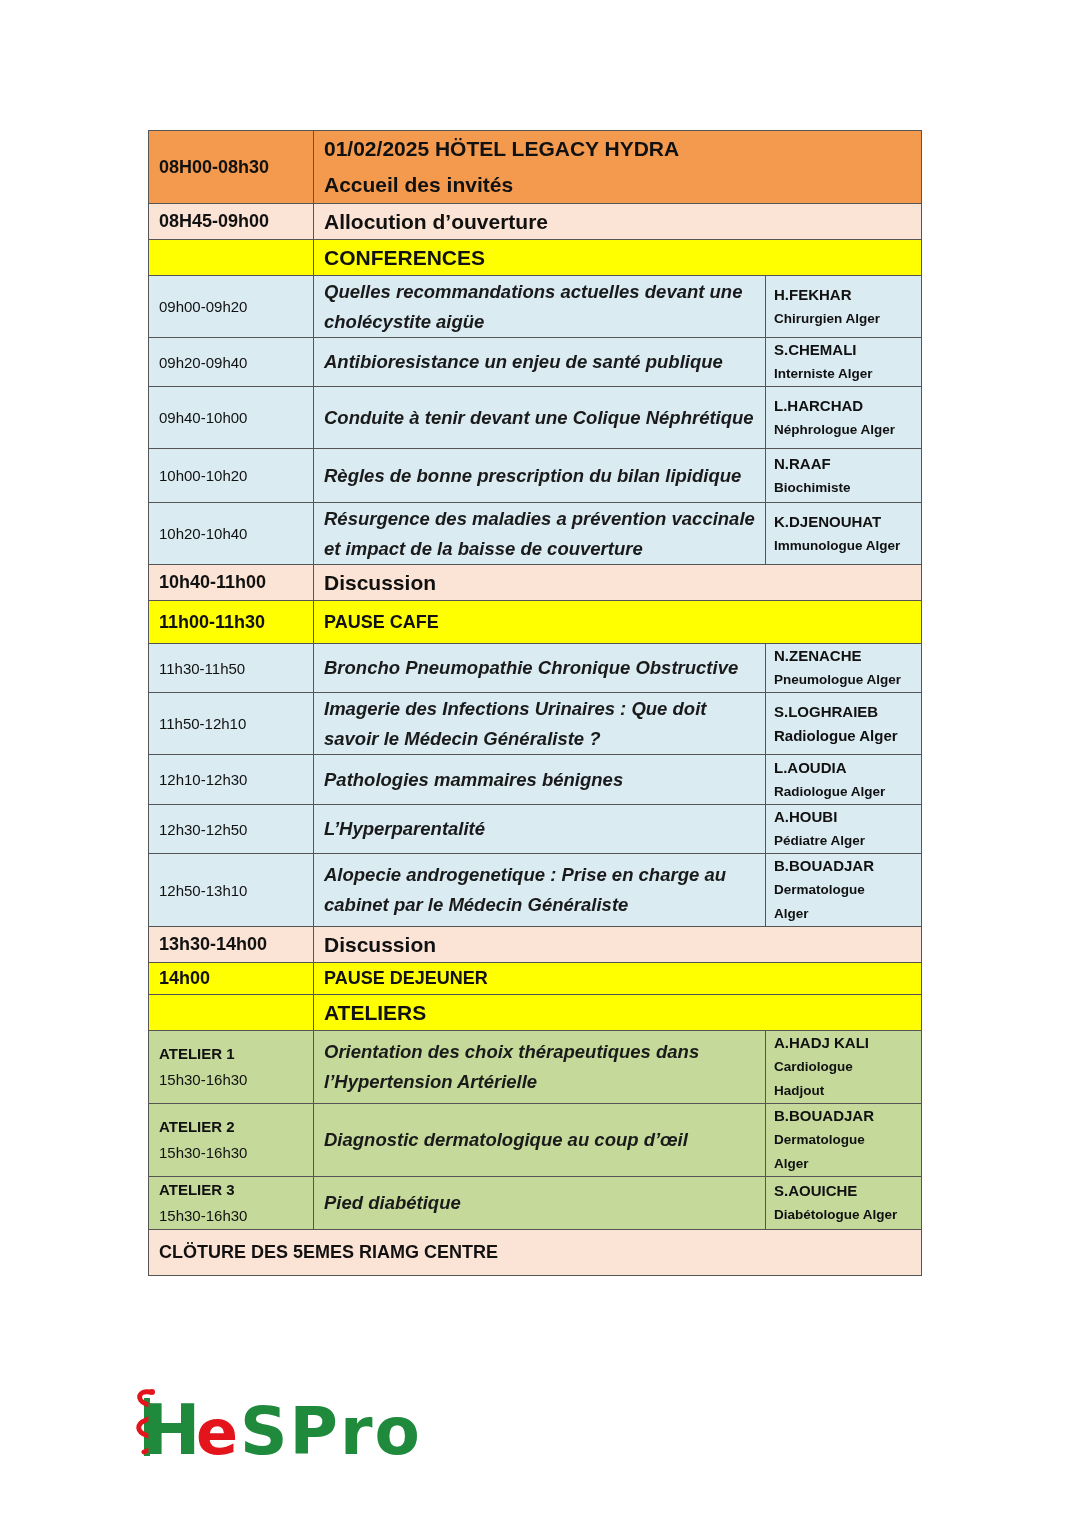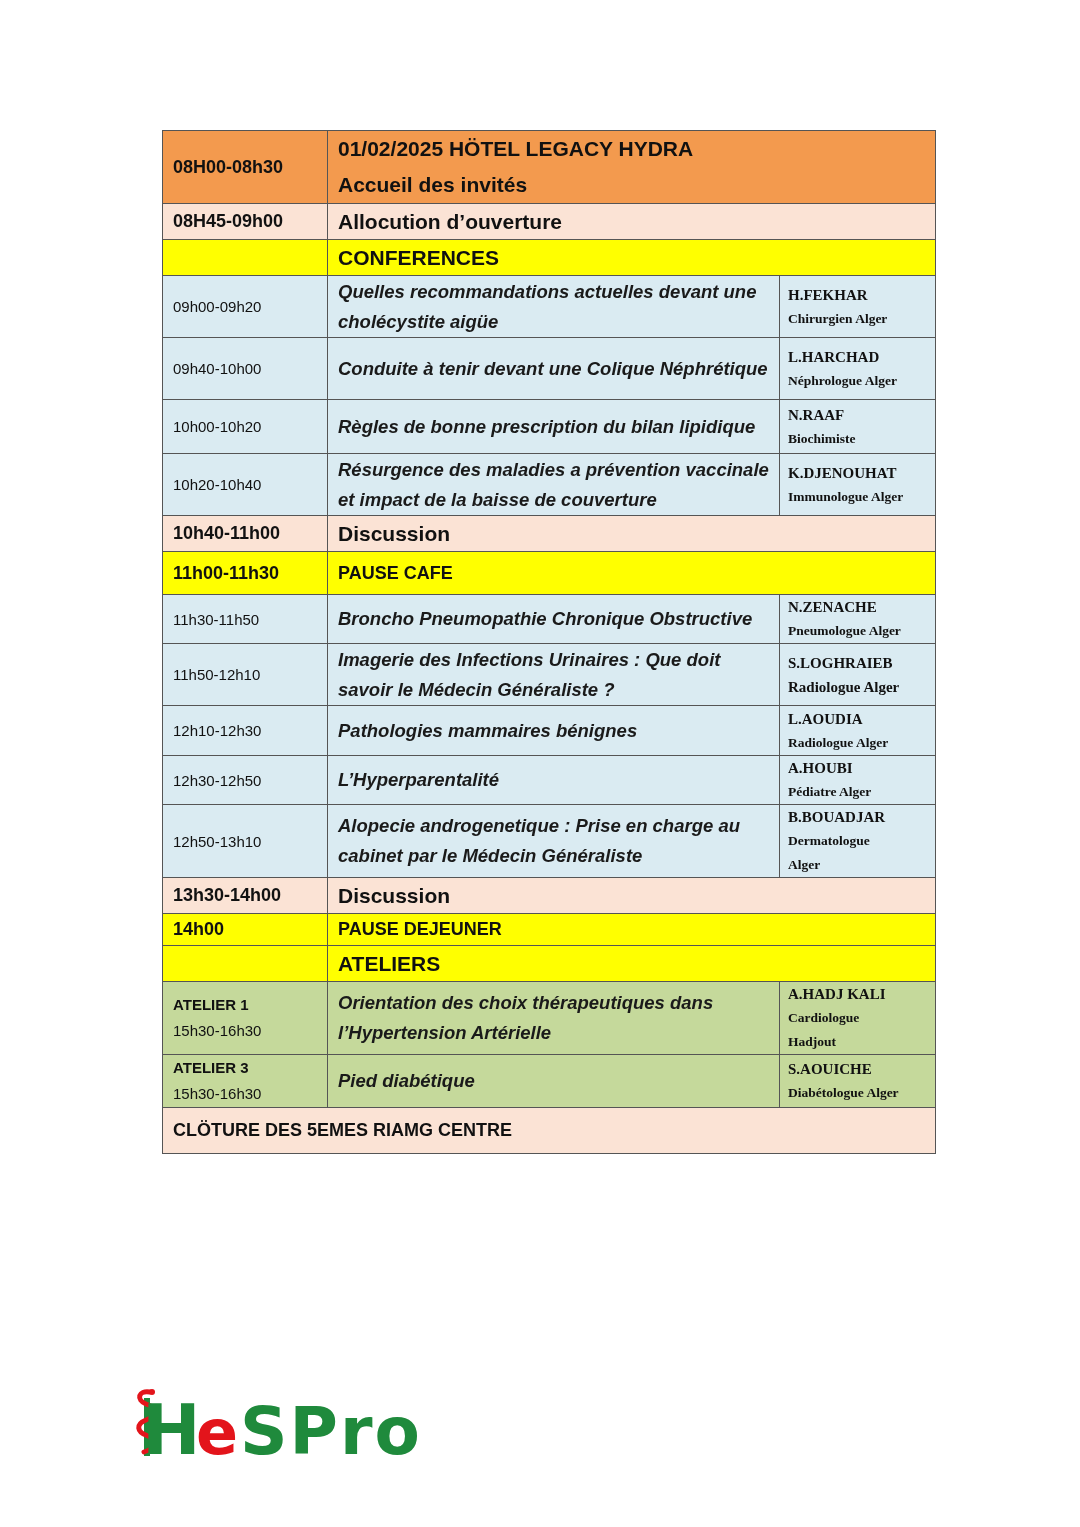--- a/index.html
+++ b/index.html
@@ -1,36 +1,36 @@
 <!DOCTYPE html>
 <html><head>
   <meta charset="utf-8">
   <style>
     html, body { margin: 0; padding: 0; background: #ffffff; }
     body { width: 1080px; height: 1527px; position: relative; overflow: hidden;
       font-family: "Liberation Sans", "DejaVu Sans", sans-serif; color: #111; }
     table.prog {
-      position: absolute; left: 162px; top: 130px; width: 773px;
+      position: absolute; left: 148px; top: 130px; width: 773px;
       border-collapse: collapse; table-layout: fixed;
     }
     table.prog td { border: 1.5px solid #555; padding: 0 10px; vertical-align: middle; }
     col.c1 { width: 165px; }
     col.c2 { width: 452px; }
     col.c3 { width: 156px; }
     .orange { background: #f39a4e; }
     .peach { background: #fbe3d5; }
     .yellow { background: #ffff00; margin-left: 36px; }
     .blue { background: #daebf2; }
     .green { background: #c5d99b; margin-left: 8px; }
     .time-bold { font-weight: bold; font-size: 18px; }
     .time { font-size: 15px; }
     .center-title { text-align: left; font-weight: bold; font-size: 21px; }
     .center-mid { text-align: left; font-weight: bold; font-size: 18px; }
     .topic { font-style: italic; font-weight: bold; font-size: 18.5px; line-height: 30px; color: #1a1a1a; }
-    .speaker { padding: 0 8px !important; line-height: 24px; font-family: Liberation Serif, serif; }
+    .speaker { padding: 0 8px !important; line-height: 24px; }
     .sp-name { font-weight: bold; font-size: 15px; display: block; }
     .sp-role { font-weight: bold; font-size: 13.5px; display: block; }
     .atelier-label { font-weight: bold; font-size: 15px; display: block; line-height: 26px; }
     .atelier-time { font-size: 15px; display: block; line-height: 26px; }
     .logo { position: absolute; left: 134px; top: 1386px; width: 330px; height: 75px; }
   </style>
 </head>
 <body>
 
 <table class="prog">
@@ -57,20 +57,28 @@
     </tr>
 
     <tr class="blue" style="height:62px">
       <td class="time">09h00-09h20</td>
       <td class="topic">Quelles recommandations actuelles devant une cholécystite aigüe</td>
       <td class="speaker">
         <span class="sp-name">H.FEKHAR</span>
         <span class="sp-role">Chirurgien Alger</span>
       </td>
     </tr>
+    <tr class="blue" style="height:49px">
+      <td class="time">09h20-09h40</td>
+      <td class="topic">Antibioresistance un enjeu de santé publique</td>
+      <td class="speaker">
+        <span class="sp-name">S.CHEMALI</span>
+        <span class="sp-role">Interniste Alger</span>
+      </td>
+    </tr>
     <tr class="blue" style="height:62px">
       <td class="time">09h40-10h00</td>
       <td class="topic">Conduite à tenir devant une Colique Néphrétique</td>
       <td class="speaker">
         <span class="sp-name">L.HARCHAD</span>
         <span class="sp-role">Néphrologue Alger</span>
       </td>
     </tr>
     <tr class="blue" style="height:54px">
       <td class="time">10h00-10h20</td>
@@ -154,20 +162,31 @@
 
     <tr class="green" style="height:72px">
       <td>
         <span class="atelier-label">ATELIER 1</span>
         <span class="atelier-time">15h30-16h30</span>
       </td>
       <td class="topic">Orientation des choix thérapeutiques dans l’Hypertension Artérielle</td>
       <td class="speaker">
         <span class="sp-name">A.HADJ KALI</span>
         <span class="sp-role" style="width:90px">Cardiologue Hadjout</span>
+      </td>
+    </tr>
+    <tr class="green" style="height:72px">
+      <td>
+        <span class="atelier-label">ATELIER 2</span>
+        <span class="atelier-time">15h30-16h30</span>
+      </td>
+      <td class="topic">Diagnostic dermatologique au coup d’œil</td>
+      <td class="speaker">
+        <span class="sp-name">B.BOUADJAR</span>
+        <span class="sp-role" style="width:100px">Dermatologue Alger</span>
       </td>
     </tr>
     <tr class="green" style="height:52px">
       <td>
         <span class="atelier-label">ATELIER 3</span>
         <span class="atelier-time">15h30-16h30</span>
       </td>
       <td class="topic">Pied diabétique</td>
       <td class="speaker">
         <span class="sp-name">S.AOUICHE</span>

